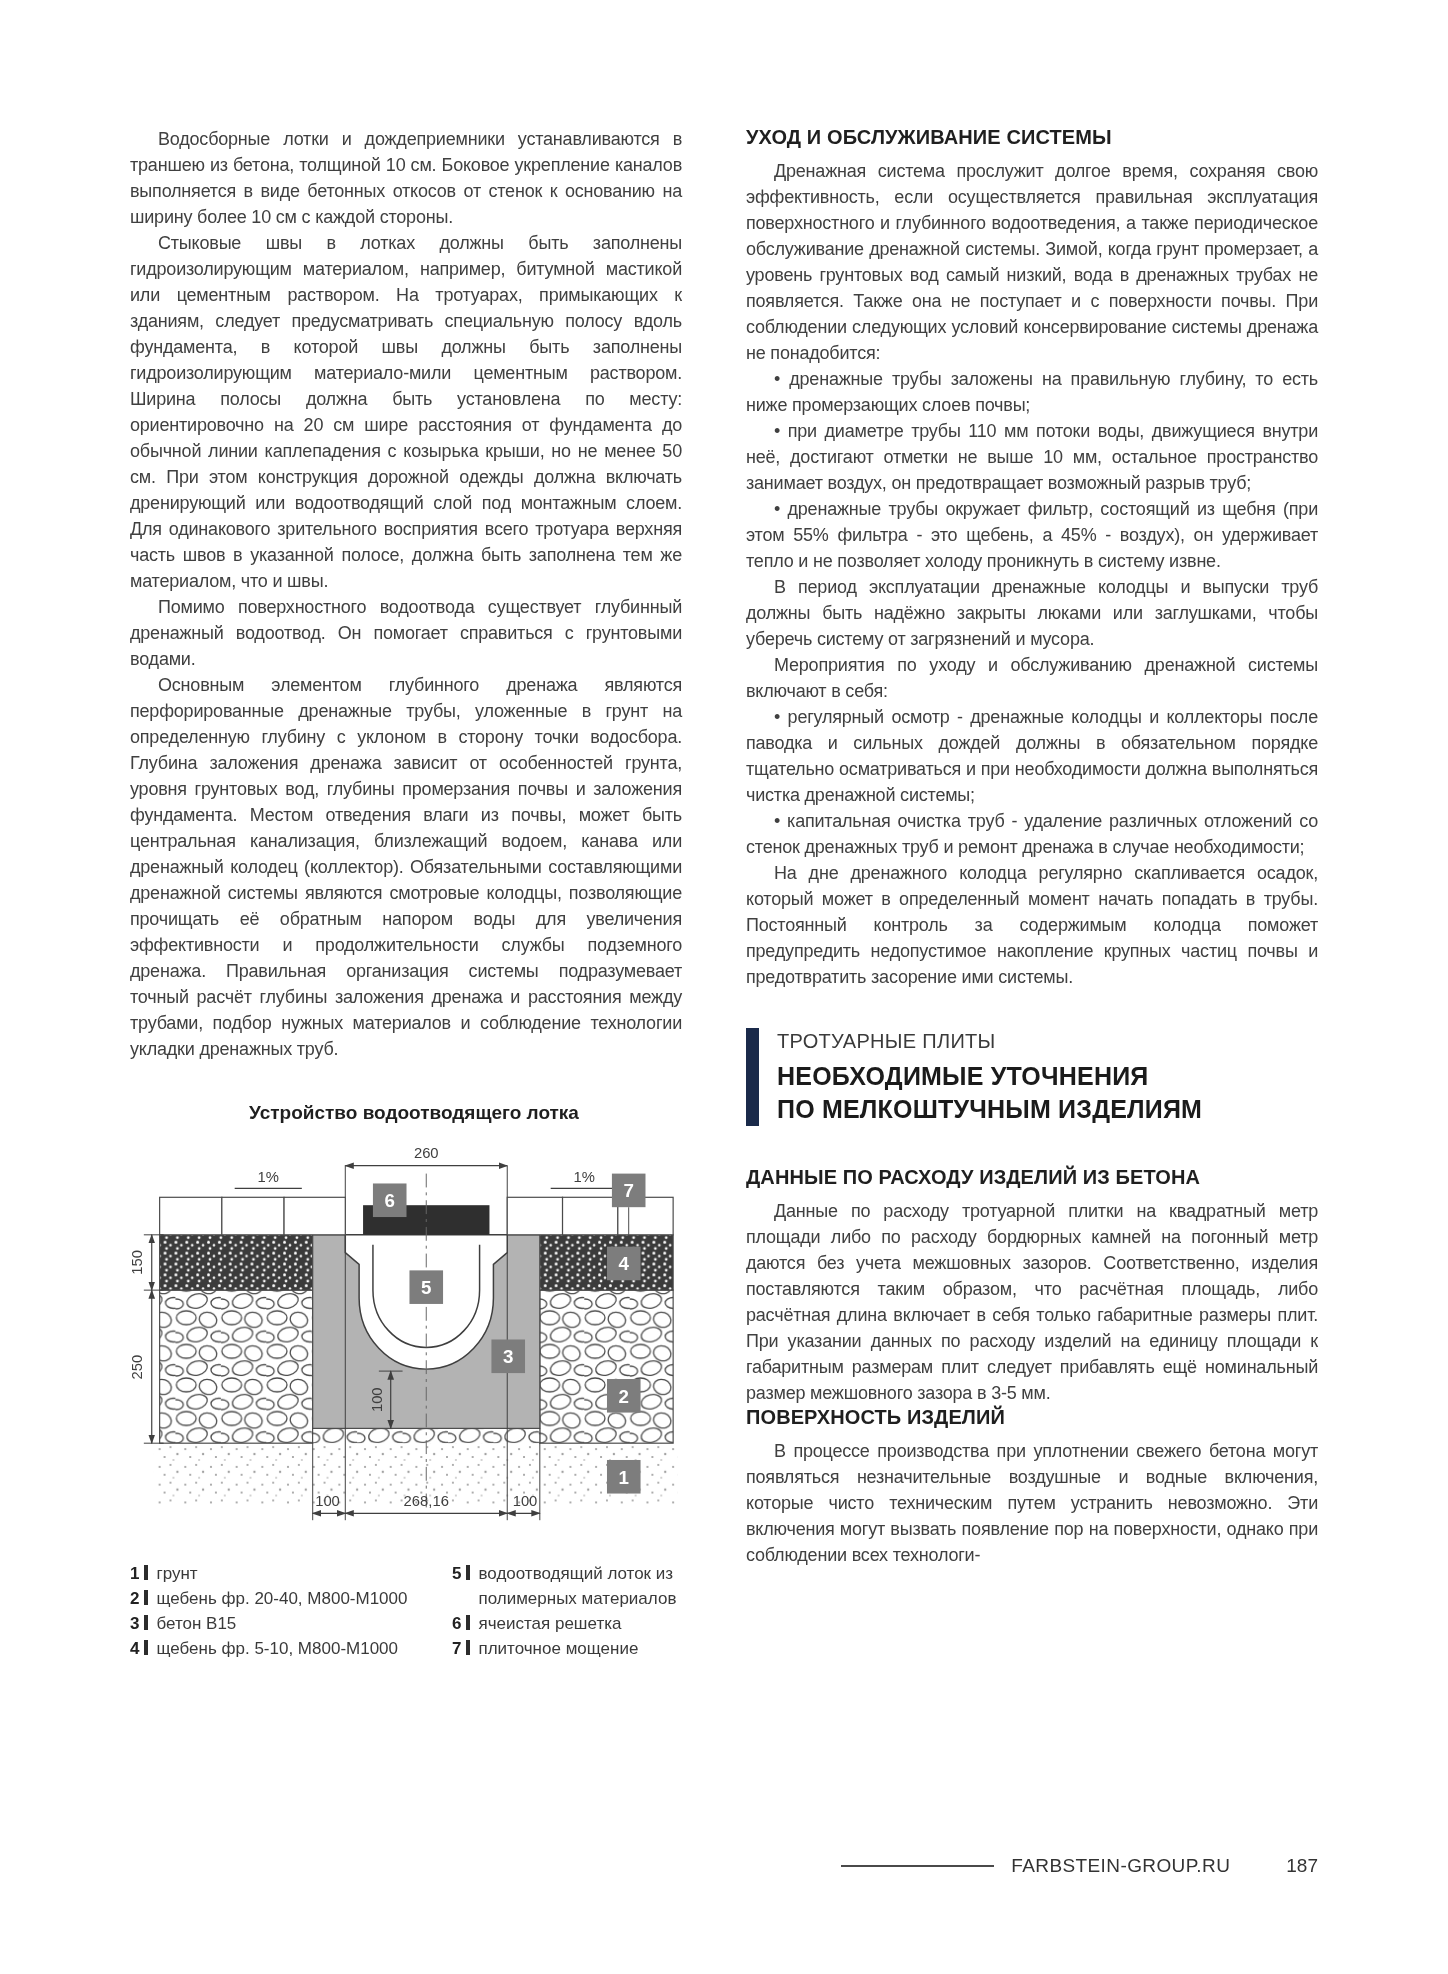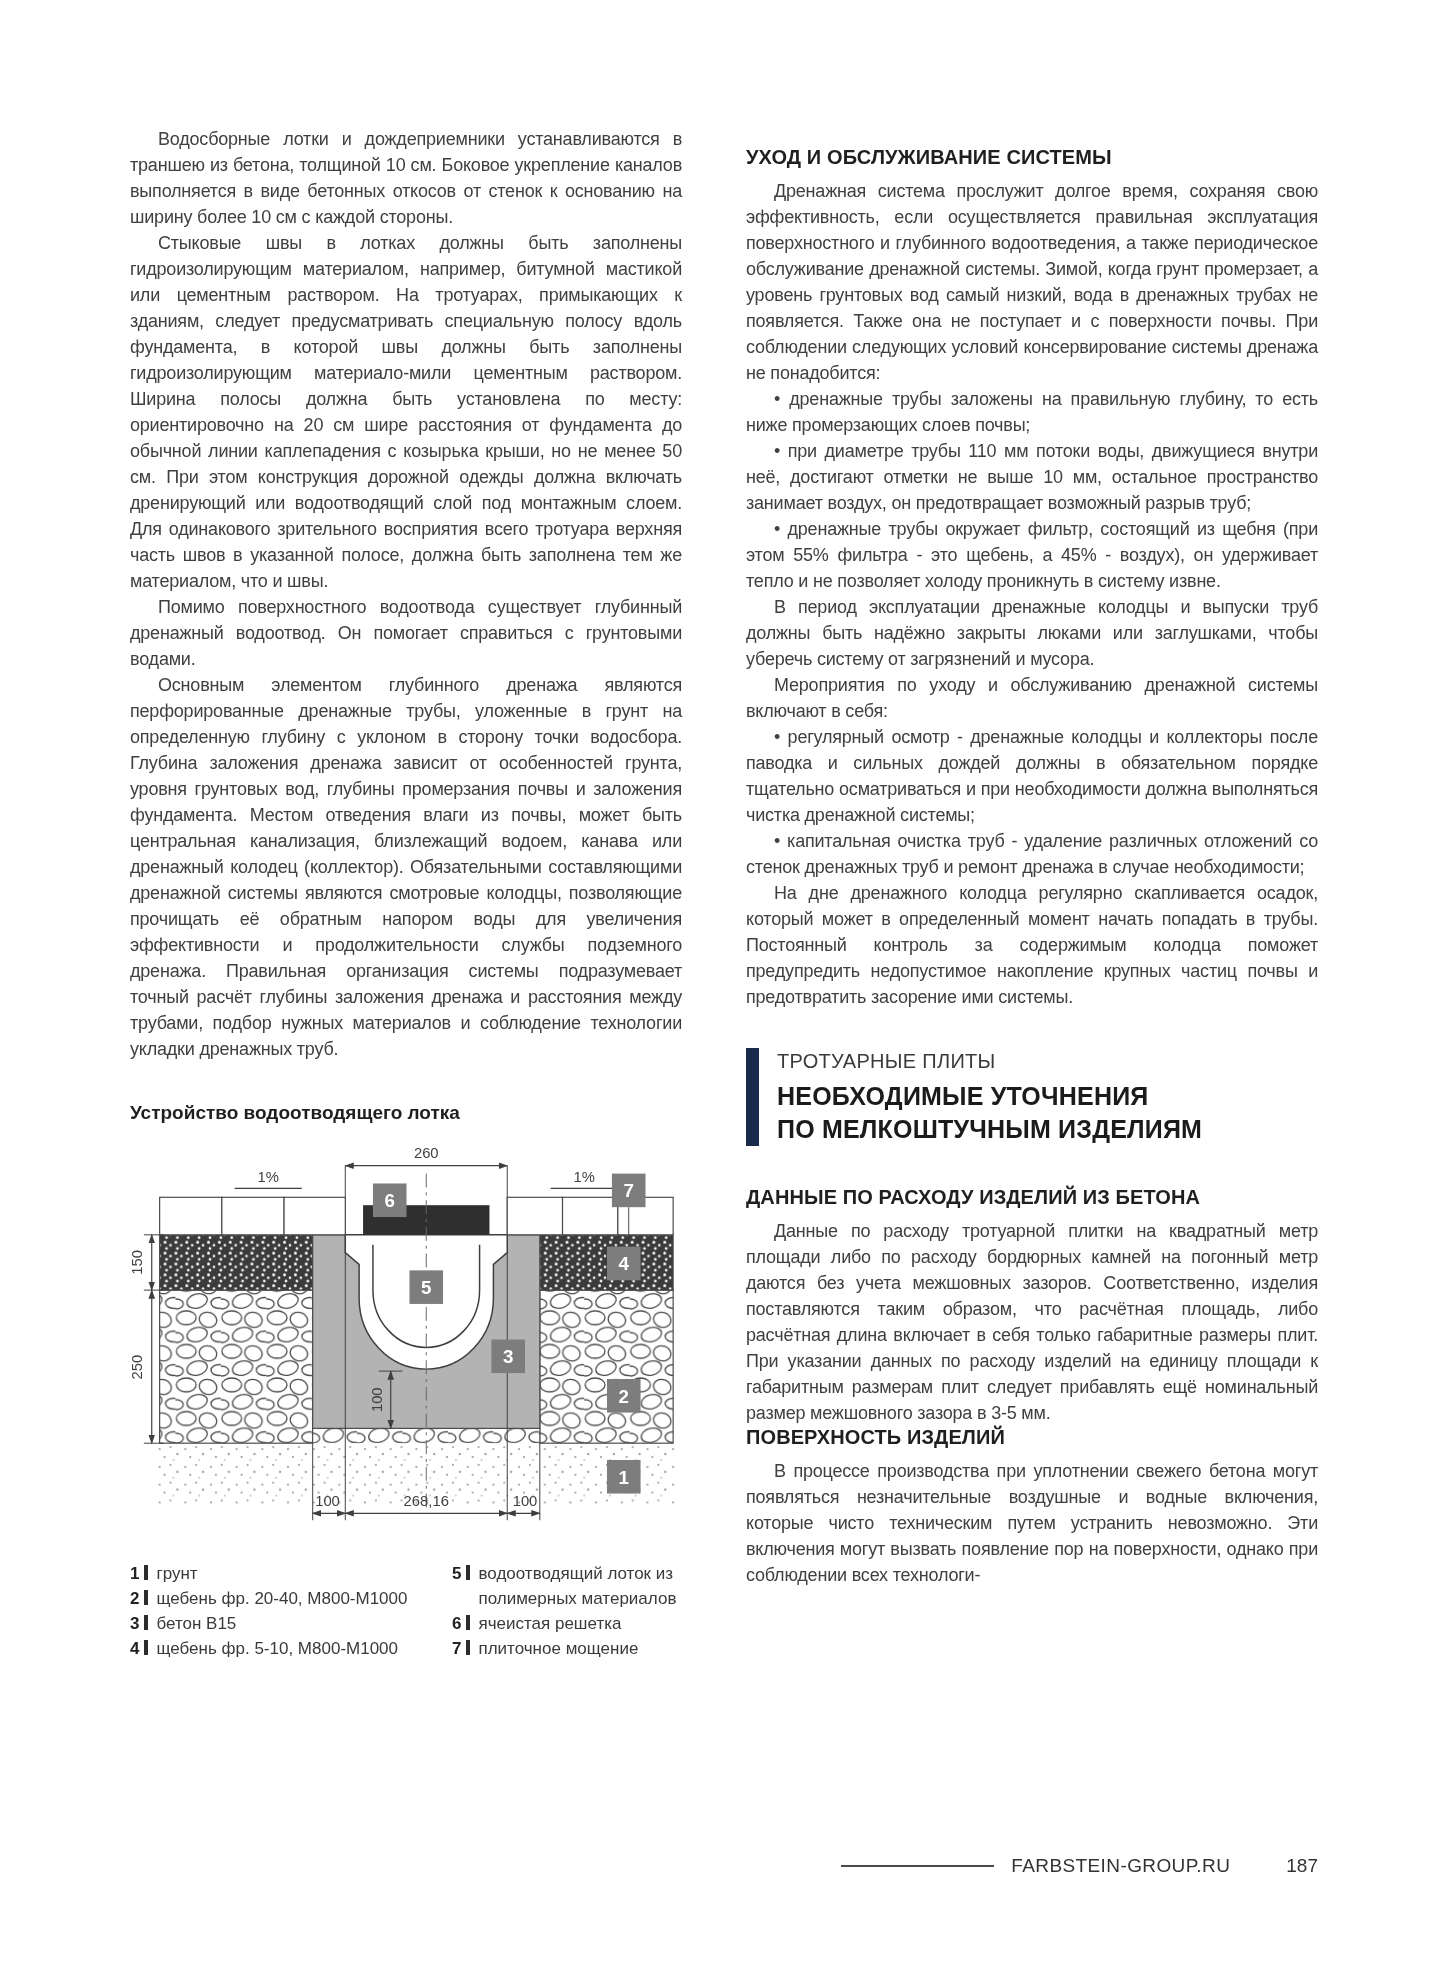--- a/index.html
+++ b/index.html
@@ -4,33 +4,33 @@
 <style>
   html,body{margin:0;padding:0;}
   body{
     width:1448px;height:1974px;position:relative;overflow:hidden;
     background:#ffffff;color:#404040;
     font-family:"Liberation Sans",sans-serif;
     -webkit-font-smoothing:antialiased;
   }
   .page{position:absolute;left:130px;top:126px;width:1188px;display:flex;gap:64px;}
   .col-l{width:552px;}
-  .col-r{width:572px;margin-top:20px;}
+  .col-r{width:572px;}
 
   p.body{font-size:18px;line-height:26px;text-align:justify;margin:0;text-indent:28px;letter-spacing:-0.2px;}
   h3.subhead{font-size:20px;font-weight:bold;color:#1f1f1f;margin:0 0 9px 0;letter-spacing:0.1px;}
 
   .section-block{display:flex;gap:18px;margin:38px 0 40px 0;}
   .section-bar{width:13px;background:#1a2a4a;flex:0 0 13px;}
   .section-kicker{font-size:20px;color:#3a3a3a;margin:2px 0 7px 0;letter-spacing:0.3px;}
   .section-title{font-size:25px;font-weight:bold;line-height:33px;color:#1b1b1b;letter-spacing:0.2px;}
 
   .h-gap{margin-top:40px;}
 
-  .fig-title{font-size:19px;font-weight:bold;color:#1f1f1f;margin:40px 0 18px 0;}
+  .fig-title{font-size:19px;font-weight:bold;color:#1f1f1f;margin:40px 0 18px 16px;text-align:center;}
   .diagram-wrap{width:555px;}
 
   .legend{display:grid;grid-template-columns:322px 230px;margin-top:20px;row-gap:1px;}
   .legend-col{display:block;}
   .legend-item{display:flex;font-size:17px;line-height:25px;color:#3a3a3a;}
   .legend-num{font-weight:bold;color:#222;flex:0 0 auto;}
   .legend-bar{flex:0 0 4px;width:4px;height:15px;background:#2c2c2c;margin:4px 8px 0 5px;}
   .legend-text{flex:1;}
 
   .footer{position:absolute;left:130px;top:1820px;width:1188px;display:flex;align-items:center;justify-content:flex-end;margin-top:35px;}

